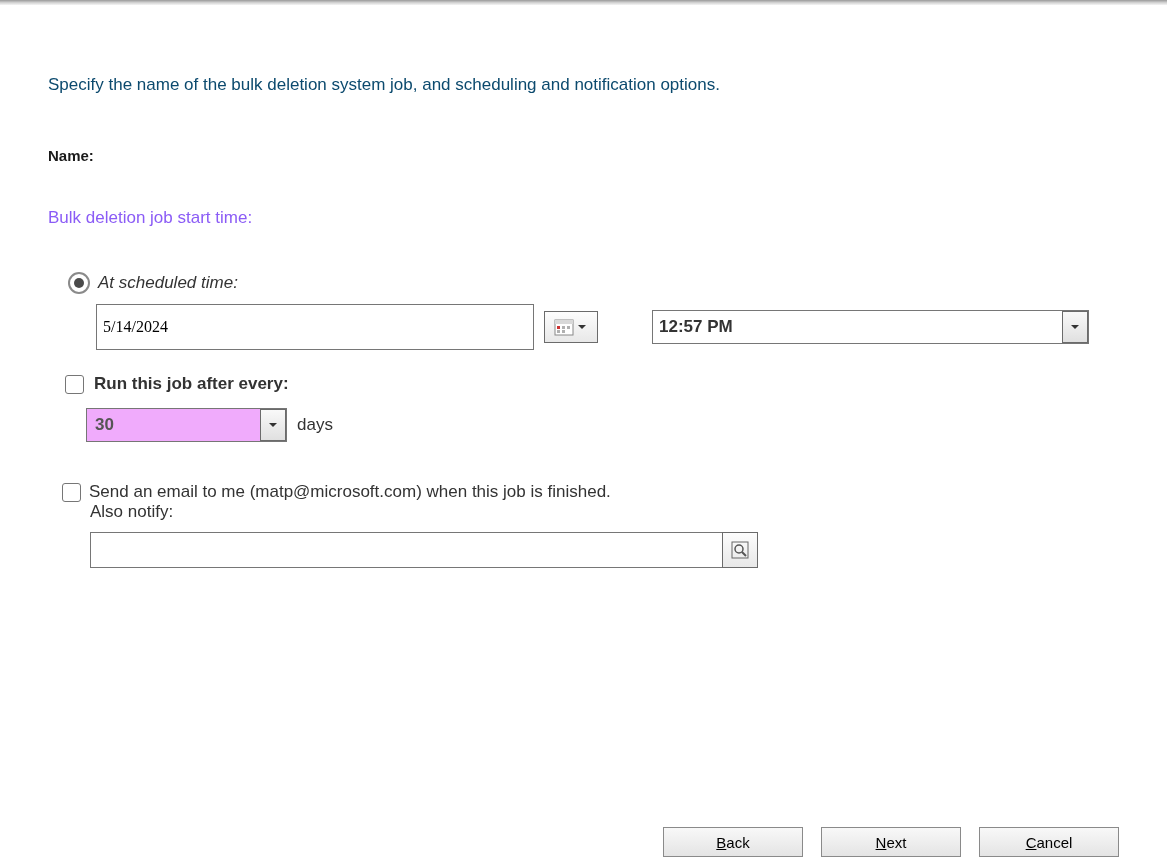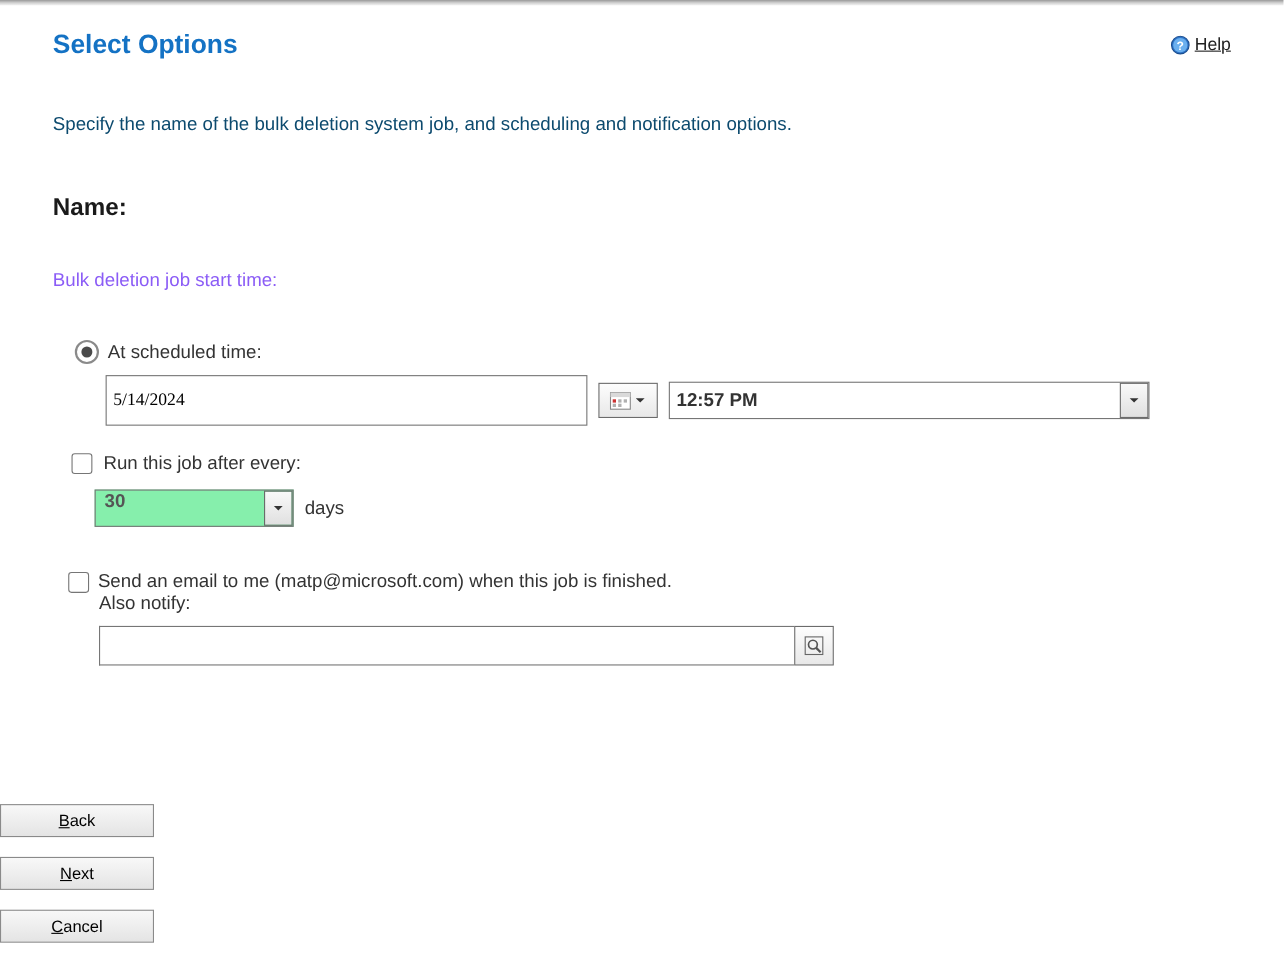--- a/index.html
+++ b/index.html
@@ -51,21 +51,21 @@
       height: 18px;
       display: inline-block;
     }
     .description {
       margin-top: 48px;
       font-size: 17px;
       color: #0c4a6e;
     }
     .label-bold {
       font-weight: 600;
-      font-size: 22px;
+      font-size: 15px;
       margin-top: 52px;
       margin-bottom: 8px;
       color: #1a1a1a;
     }
     .name-input {
       width: 1025px;
       height: 32px;
       box-sizing: border-box;
       border: 1px solid #767676;
       padding: 2px 6px;
@@ -81,20 +81,21 @@
     }
     .radio-row {
       display: flex;
       align-items: center;
       margin-left: 20px;
       gap: 8px;
       font-size: 17px;
     }
     .radio-row.second {
       margin-top: 44px;
+      font-style: italic;
     }
     .radio {
       width: 18px;
       height: 18px;
       border: 2px solid #8a8a8a;
       border-radius: 50%;
       display: inline-flex;
       align-items: center;
       justify-content: center;
       background: #fff;
@@ -147,20 +148,21 @@
       position: relative;
       width: 437px;
       height: 34px;
       border: 1px solid #767676;
       display: flex;
       align-items: center;
       padding: 0 6px;
       box-sizing: border-box;
       font-size: 17px;
       font-weight: 600;
+      margin-left: 44px;
     }
     .time-select-btn {
       position: absolute;
       right: 0;
       top: 0;
       height: 100%;
       width: 26px;
       border: 1px solid #6b6b6b;
       background: linear-gradient(to bottom, #f9f9f9, #e0e0e0);
       display: flex;
@@ -169,47 +171,49 @@
       cursor: pointer;
       box-sizing: border-box;
     }
     .recur-row {
       margin-left: 17px;
       margin-top: 24px;
       display: flex;
       align-items: center;
       gap: 10px;
       font-size: 17px;
+      font-weight: bold;
     }
     .checkbox {
       width: 19px;
       height: 19px;
       border: 1.5px solid #767676;
       border-radius: 3px;
       background: #fff;
       cursor: pointer;
       box-sizing: border-box;
     }
     .interval-row {
       margin-left: 38px;
       margin-top: 14px;
       display: flex;
       align-items: center;
       gap: 10px;
       font-size: 17px;
     }
     .interval-select {
       position: relative;
-      width: 181px;
+      width: 201px;
       height: 34px;
       border: 1px solid #767676;
       display: flex;
+      align-items: center;
       padding: 0 8px;
       box-sizing: border-box;
-      background: #86efac;
+      background: #f0abfc;
       color: #555;
       font-size: 17px;
       font-weight: 600;
     }
     .interval-select-btn {
       position: absolute;
       right: 0;
       top: 0;
       height: 100%;
       width: 26px;
@@ -263,21 +267,20 @@
     .footer {
       position: absolute;
       bottom: 0;
       right: 0;
       padding: 10px 48px 10px 0;
       display: flex;
       gap: 18px;
       width: 100%;
       box-sizing: border-box;
       justify-content: flex-end;
-      flex-direction: column;
     }
     .wizard-btn {
       width: 140px;
       height: 30px;
       border: 1px solid #8a8a8a;
       background: linear-gradient(to bottom, #f8f8f8, #e4e4e4);
       font-size: 15px;
       cursor: pointer;
       font-family: inherit;
     }
@@ -285,31 +288,20 @@
       text-decoration: underline;
     }
   </style>
 </head>
 <body>
 
 <div class="top-border"></div>
 
 <div class="container">
 
-  <div class="header-row">
-    <h1 class="page-title">Select Options</h1>
-    <div class="help-link">
-      <svg class="help-icon" viewBox="0 0 18 18">
-        <circle cx="9" cy="9" r="8" fill="#2e75c9" stroke="#1a4d8f" stroke-width="1"></circle>
-        <circle cx="9" cy="9" r="6.5" fill="#6bb0ef"></circle>
-        <text x="9" y="13" text-anchor="middle" font-size="11" font-weight="bold" fill="#ffffff" font-family="Arial">?</text>
-      </svg>
-      <span>Help</span>
-    </div>
-  </div>
 
   <div class="description">Specify the name of the bulk deletion system job, and scheduling and notification options.</div>
 
   <div class="label-bold">Name:</div>
 
   <div class="section-label">Bulk deletion job start time:</div>
 
 
   <div class="radio-row second">
     <span class="radio checked"></span>

